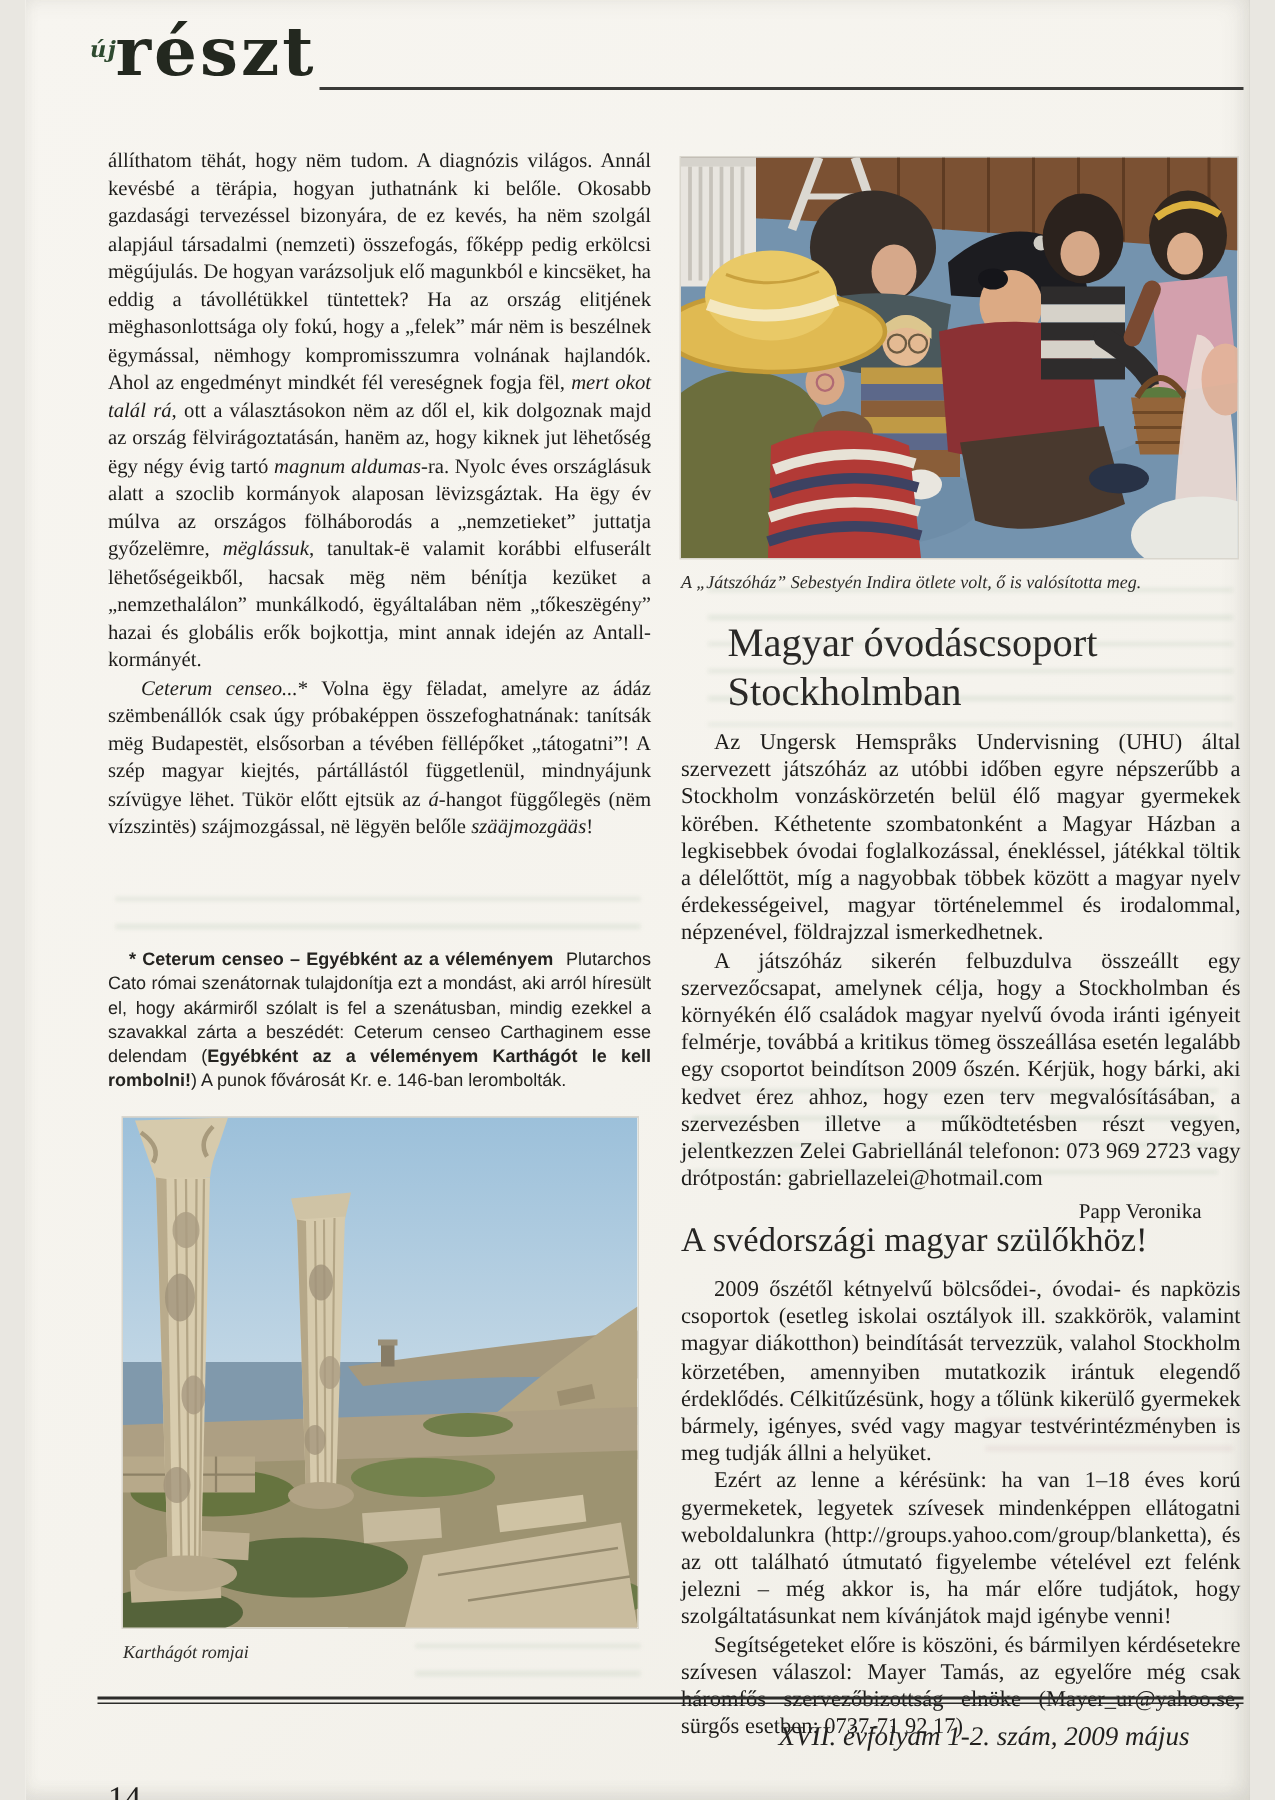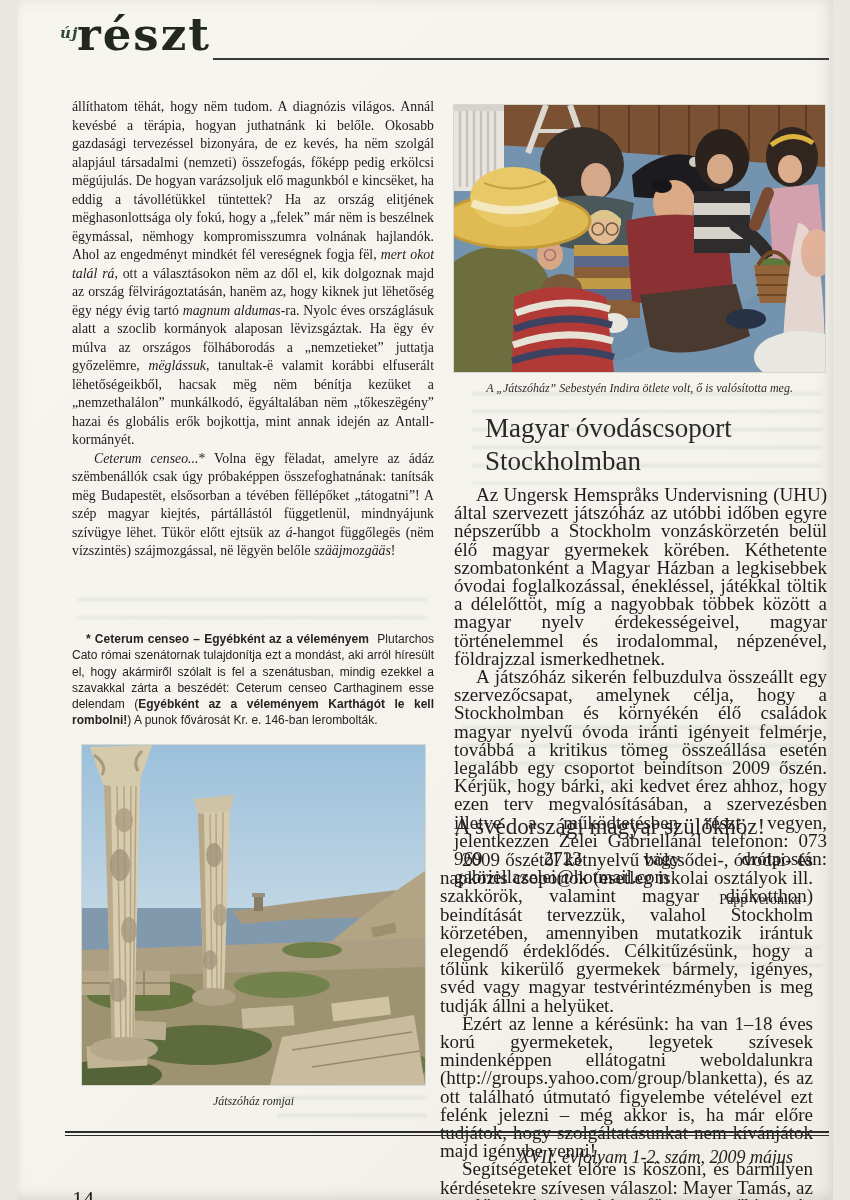--- a/index.html
+++ b/index.html
@@ -13,38 +13,38 @@
   
   .logo-prefix{position:absolute;left:43px;top:24px;font-family:"DejaVu Serif",serif;
     font-size:15px;font-weight:700;font-style:italic;color:#2f4a30;letter-spacing:1px;}
   .logo-name{position:absolute;left:60px;top:8px;font-family:"DejaVu Serif",serif;
     font-size:45px;font-weight:600;color:#23281f;letter-spacing:2px;}
   .header-rule{position:absolute;left:196px;top:58px;width:616px;height:0;border-top:2px solid #3a3a38;}
   
   .colL{position:absolute;left:55px;top:84px;width:362px;margin-top:14px;}
   .body-p{margin:0;font-size:13.8px;line-height:18.5px;text-align:justify;color:#1d1c1a;}
   .indent{text-indent:22px;}
-  .colR-p{font-size:19px;line-height:18.2px;}
+  .colR-p{font-size:15px;line-height:18.2px;}
   .footnote{position:absolute;left:55px;top:631px;width:362px;
     font-family:"Liberation Sans",sans-serif;font-size:12px;line-height:16.3px;
     text-align:justify;color:#242320;text-indent:14px;}
   
   figure{margin:0;position:absolute;box-shadow:0 0 0 1px #d9d6cd;}
   .kids-fig{left:437px;top:105px;width:371px;height:267px;}
   .ruins-fig{left:65px;top:745px;width:343px;height:340px;}
-  .caption{position:absolute;font-style:italic;font-size:12px;color:#2c2b28;text-align:center;}
+  .caption{position:absolute;font-style:italic;font-size:12px;color:#2c2b28;}
   .kids-cap{left:437px;top:381px;width:371px;}
   .ruins-cap{left:65px;top:1094px;width:343px;}
   
   .h-a1{position:absolute;left:456px;top:400px;width:345px;margin:12px;
     font-weight:400;font-size:27px;line-height:33px;color:#2a2927;}
   .h-a2{position:absolute;left:437px;top:813px;width:373px;margin:0;text-align:left;
     font-weight:400;font-size:23px;line-height:27px;color:#262523;}
   .a1{position:absolute;left:437px;top:486px;width:373px;}
-  .a2{position:absolute;left:423px;top:851px;width:373px;}
+  .a2{position:absolute;left:437px;top:851px;width:373px;}
   .signature{margin:6px 26px 0 0;text-align:right;font-size:14px;color:#1d1c1a;}
   
   .footer-rule{position:absolute;left:48px;top:1131px;width:764px;height:2px;
     border-top:2.5px solid #2c2c2a;border-bottom:1.5px solid #2c2c2a;}
   .page-num{position:absolute;left:55px;top:1186px;font-size:22px;color:#22211f;}
   .issue{position:absolute;right:40px;top:1147px;font-style:italic;font-size:18px;color:#22211f;}
   
   .ghost{position:absolute;pointer-events:none;filter:blur(1.3px);
     background:repeating-linear-gradient(180deg, rgba(112,150,114,.13) 0 3px, transparent 3px 18px);}
   .ghost.pink{background:repeating-linear-gradient(180deg, rgba(185,130,140,.12) 0 3px, transparent 3px 18px);}
@@ -131,21 +131,21 @@
         <path d="M116 68 L148 66 L142 248 L122 250 Z" fill="#d6caac"></path>
         <path d="M116 68 L122 69 L125 249 L122 250 Z" fill="#b5a788"></path>
         <path d="M128 69 L130 248 M134 68 L135 248 M141 67 L139 248" stroke="#b3a586" stroke-width="1.4" fill="none"></path>
         <ellipse cx="132" cy="110" rx="8" ry="12" fill="#a0927a" opacity="0.8"></ellipse>
         <ellipse cx="138" cy="170" rx="7" ry="11" fill="#a89a80" opacity="0.75"></ellipse>
         <ellipse cx="128" cy="215" rx="7" ry="10" fill="#9e9078" opacity="0.7"></ellipse>
         <ellipse cx="132" cy="252" rx="22" ry="9" fill="#b0a284"></ellipse>
       </g>
     </svg>
   </figure>
-  <figcaption class="caption ruins-cap">Játszóház romjai</figcaption>
+  <figcaption class="caption ruins-cap">Karthágót romjai</figcaption>
 
   <figure class="kids-fig">
     <svg viewBox="0 0 371 267" width="371" height="267">
       <rect width="371" height="267" fill="#7493ae"></rect>
       <ellipse cx="230" cy="160" rx="100" ry="45" fill="#83a0ba" opacity="0.5"></ellipse>
       <ellipse cx="120" cy="230" rx="80" ry="30" fill="#6a89a4" opacity="0.6"></ellipse>
       <path d="M0 0 L371 0 L371 62 L120 44 L0 38 Z" fill="#7b5133"></path>
       <path d="M145 0 V46 M175 0 V48 M205 0 V50 M235 0 V52 M265 0 V54 M295 0 V56 M325 0 V58 M352 0 V60" stroke="#5e3b22" stroke-width="2"></path>
       <g>
         <rect x="0" y="0" width="50" height="86" fill="#e8e5df"></rect>

